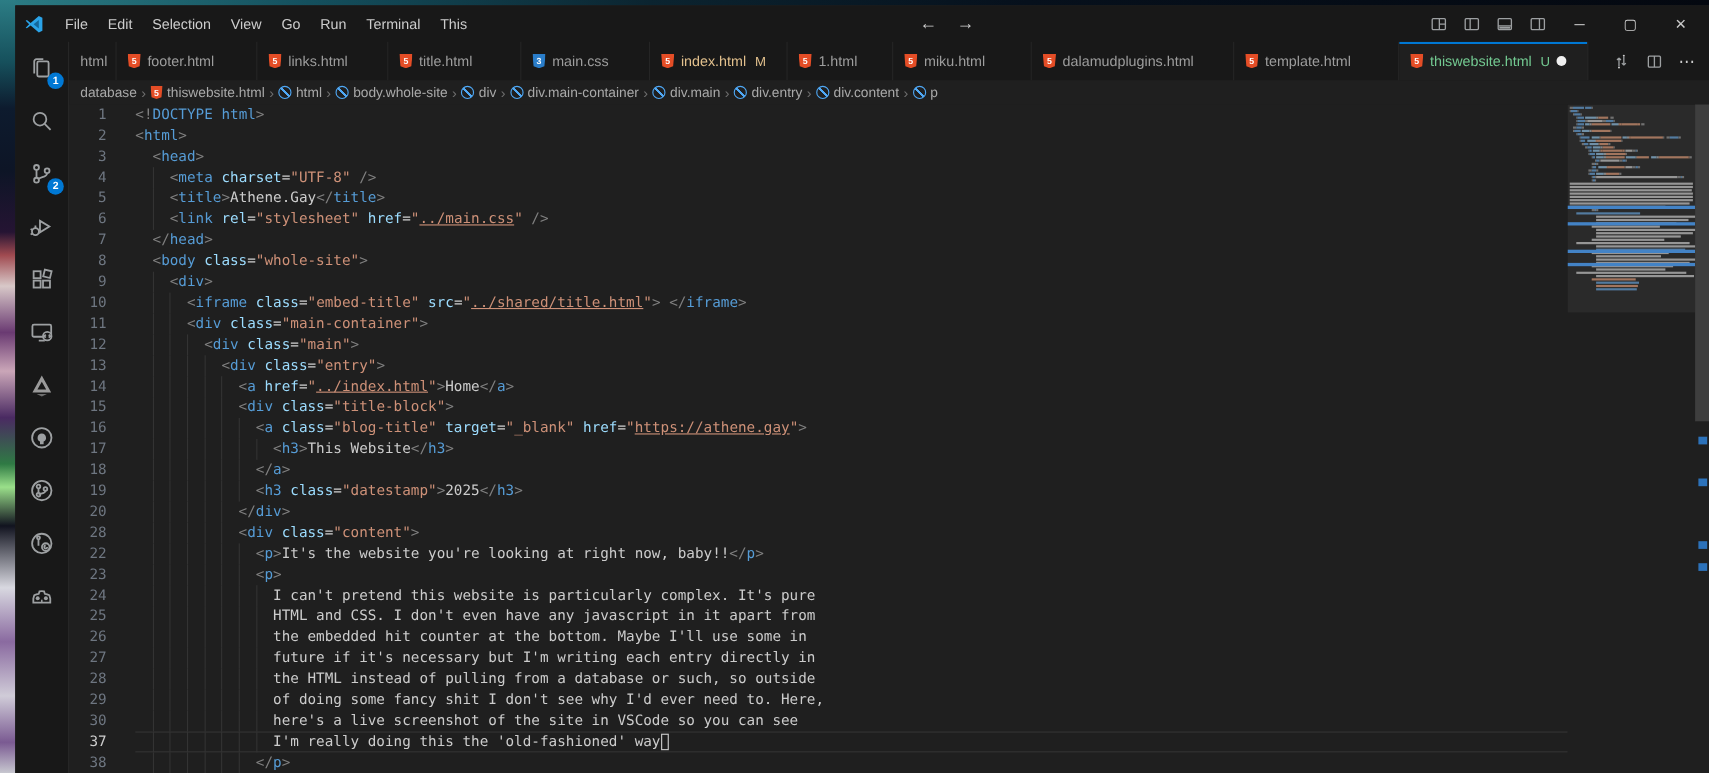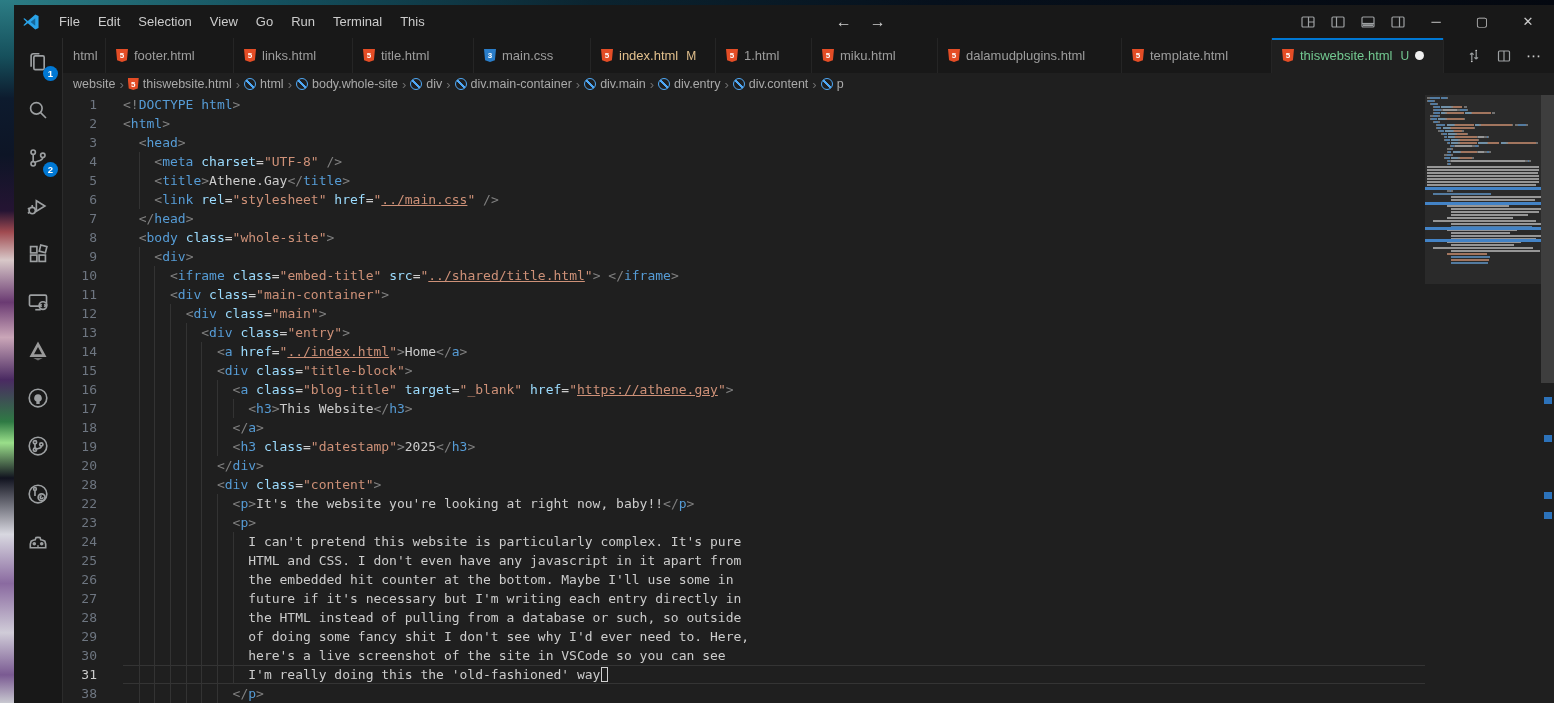--- a/index.html
+++ b/index.html
@@ -301,21 +301,21 @@
                 <svg width="16" height="16" viewBox="0 0 16 16" fill="none" stroke="#9da0a2" stroke-width="1.2">
                   <rect x="2.5" y="3" width="11" height="10" rx="1"></rect>
                   <path d="M8 3v10"></path>
                 </svg>
               </span>
               <span class="tabact more-dots">⋯</span>
             </div>
           </div>
         <div id="breadcrumbs">
             <span class="crumb">
-              <span>website</span>
+              <span>database</span>
             </span>
             <span class="crumb-sep">›</span>
             <span class="crumb">
               <span class="fileicon html" style="width: 11px; height: 12px;">5</span>
               <span>thiswebsite.html</span>
             </span>
             <span class="crumb-sep">›</span>
             <span class="crumb">
               <span class="sym-icon"></span>
               <span>html</span>
@@ -473,21 +473,21 @@
               </div>
               <div class="crow">
                 <span class="cnum">29</span>
                 <span class="cline"><span class="guide" style="left: 15.66px;"></span><span class="guide" style="left: 31.32px;"></span><span class="guide" style="left: 46.98px;"></span><span class="guide" style="left: 62.64px;"></span><span class="guide" style="left: 78.3px;"></span><span class="guide" style="left: 93.96px;"></span><span class="guide" style="left: 109.62px;"></span><span class="tok-x">                of doing some fancy shit I don't see why I'd ever need to. Here,</span></span>
               </div>
               <div class="crow">
                 <span class="cnum">30</span>
                 <span class="cline"><span class="guide" style="left: 15.66px;"></span><span class="guide" style="left: 31.32px;"></span><span class="guide" style="left: 46.98px;"></span><span class="guide" style="left: 62.64px;"></span><span class="guide" style="left: 78.3px;"></span><span class="guide" style="left: 93.96px;"></span><span class="guide" style="left: 109.62px;"></span><span class="tok-x">                here's a live screenshot of the site in VSCode so you can see</span></span>
               </div>
               <div class="crow">
-                <span class="cnum active">31</span>
+                <span class="cnum active">37</span>
                 <span class="cline"><span class="guide" style="left: 15.66px;"></span><span class="guide" style="left: 31.32px;"></span><span class="guide" style="left: 46.98px;"></span><span class="guide" style="left: 62.64px;"></span><span class="guide" style="left: 78.3px;"></span><span class="guide" style="left: 93.96px;"></span><span class="guide" style="left: 109.62px;"></span><span class="tok-x">                I'm really doing this the 'old-fashioned' way</span></span>
               </div>
               <div class="crow">
                 <span class="cnum">38</span>
                 <span class="cline"><span class="guide" style="left: 15.66px;"></span><span class="guide" style="left: 31.32px;"></span><span class="guide" style="left: 46.98px;"></span><span class="guide" style="left: 62.64px;"></span><span class="guide" style="left: 78.3px;"></span><span class="guide" style="left: 93.96px;"></span><span class="tok-x">              </span><span class="tok-p">&lt;/</span><span class="tok-t">p</span><span class="tok-p">&gt;</span></span>
               </div>
             </div>
           <div id="cursor" style="left: 537.63px; top: 572px;"></div>
           <div id="minimap">
               <div class="mrow" style="top: 2px;">

